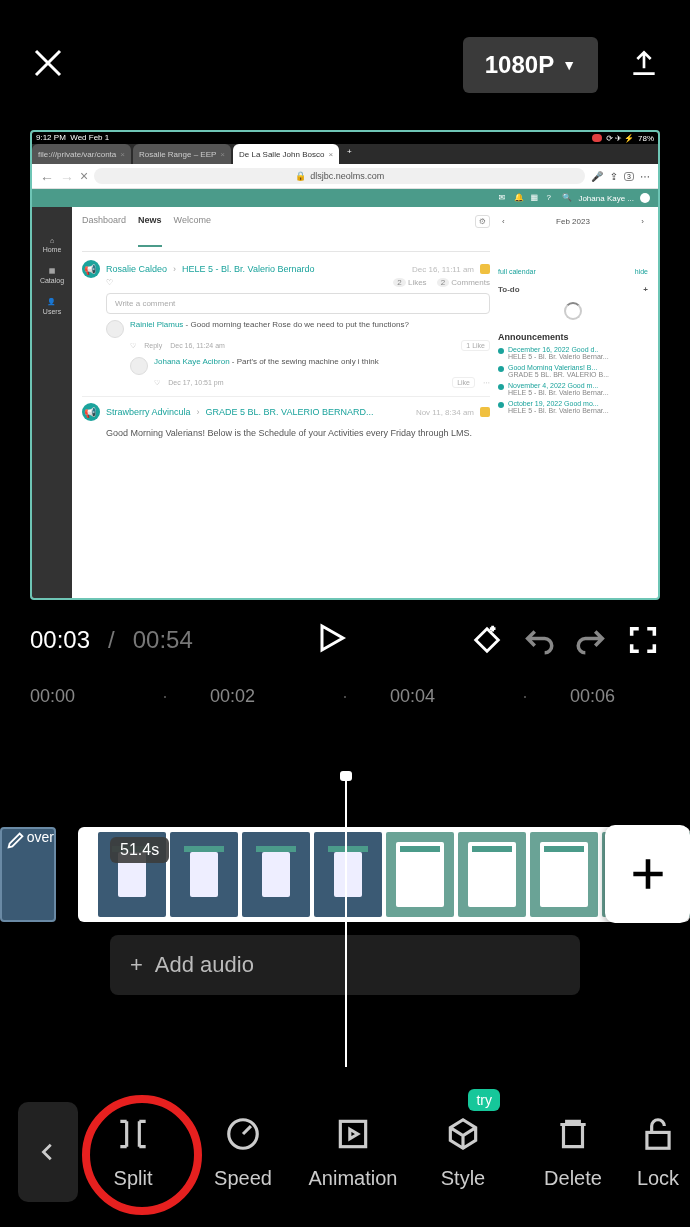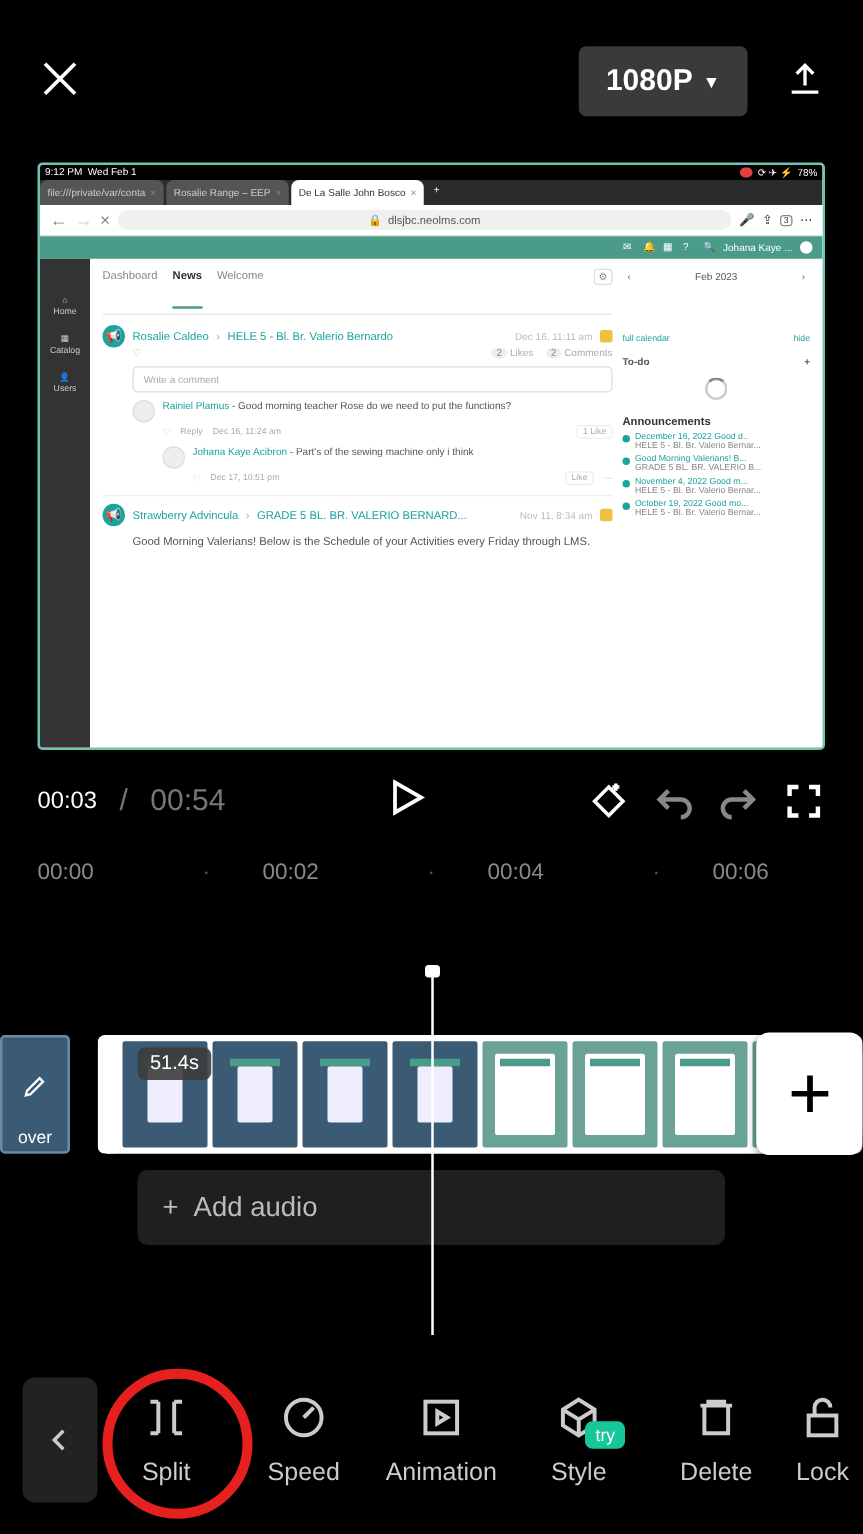--- a/index.html
+++ b/index.html
@@ -162,38 +162,38 @@
   .ann-dot{width:6px;height:6px;border-radius:50%;background:#1ba39c;margin-top:2px;flex-shrink:0;}
   .ann-txt .t{color:#1ba39c;font-size:7px;white-space:nowrap;overflow:hidden;text-overflow:ellipsis;max-width:130px;}
   .ann-txt .s{color:#888;font-size:7px;white-space:nowrap;overflow:hidden;text-overflow:ellipsis;max-width:130px;}
 
   .controls {
     display:flex;
     align-items:center;
     padding: 20px 30px;
     gap: 18px;
   }
-  .time-cur{font-size:19px;color:#fff;}
+  .time-cur{font-size:24px;color:#fff;}
   .time-sep{font-size:24px;color:#777;}
   .time-total{font-size:24px;color:#777;}
   .ctrl-center{flex:1;display:flex;justify-content:center;}
   .play-btn svg{width:36px;height:36px;}
   .ctrl-icon{width:34px;height:34px;}
 
   .timeline-area{padding-top:6px;}
   .ruler{display:flex;gap:0;color:#888;font-size:18px;padding:0 30px;align-items:center;}
   .ruler .tick{flex:1;text-align:left;}
   .ruler .dot{flex:1;text-align:center;color:#555;}
 
   .track-area{position:relative;margin-top:40px;height:300px;}
   .cover-clip{
     position:absolute;left:0;top:80px;width:56px;height:95px;
     background:#3b5a74;color:#fff;font-size:14px;
     border:2px solid #6a8aa5;border-radius:4px;
-    display:flex;flex-direction:column;justify-content:flex-end;align-items:center;
+    display:flex;justify-content:flex-end;
     padding-bottom:4px;
   }
   .cover-clip .pencil{margin-bottom:18px;}
   .main-track{
     position:absolute;left:78px;top:80px;right:0;height:95px;
     background:#fff;border-radius:6px;
     display:flex;align-items:center;padding:0 6px;gap:4px;overflow:hidden;
     border-left:14px solid #fff;
   }
   .clip-duration{
@@ -231,21 +231,21 @@
   }
   .back-arrow{
     width:60px;height:100px;background:#222;border-radius:10px;margin-left:18px;
     display:flex;align-items:center;justify-content:center;
   }
   .tool{
     width:110px;display:flex;flex-direction:column;align-items:center;gap:14px;color:#ccc;font-size:20px;position:relative;
   }
   .tool svg{width:38px;height:38px;}
   .try-badge{
-    position:absolute;top:-26px;right:18px;background:#16c79a;color:#fff;font-size:14px;padding:3px 8px;border-radius:6px;margin-top:48px;
+    position:absolute;top:-26px;right:18px;background:#16c79a;color:#fff;font-size:14px;padding:3px 8px;border-radius:6px;
   }
   .split-circle{
     position:absolute;left:82px;bottom:12px;width:120px;height:120px;border:8px solid #e6201f;border-radius:50%;pointer-events:none;z-index:20;
   }
 </style>
 </head>
 <body>
 
 <div class="topbar">
   <div class="close-x">

